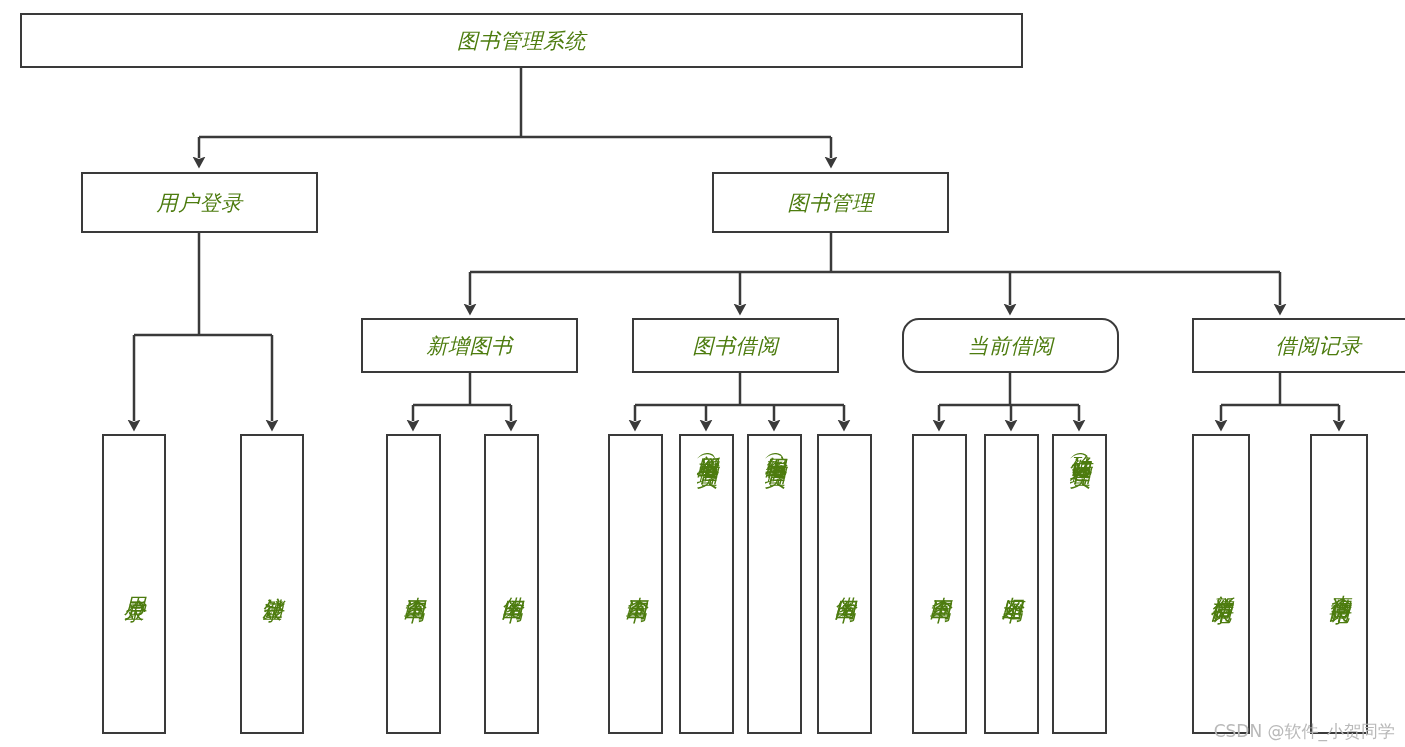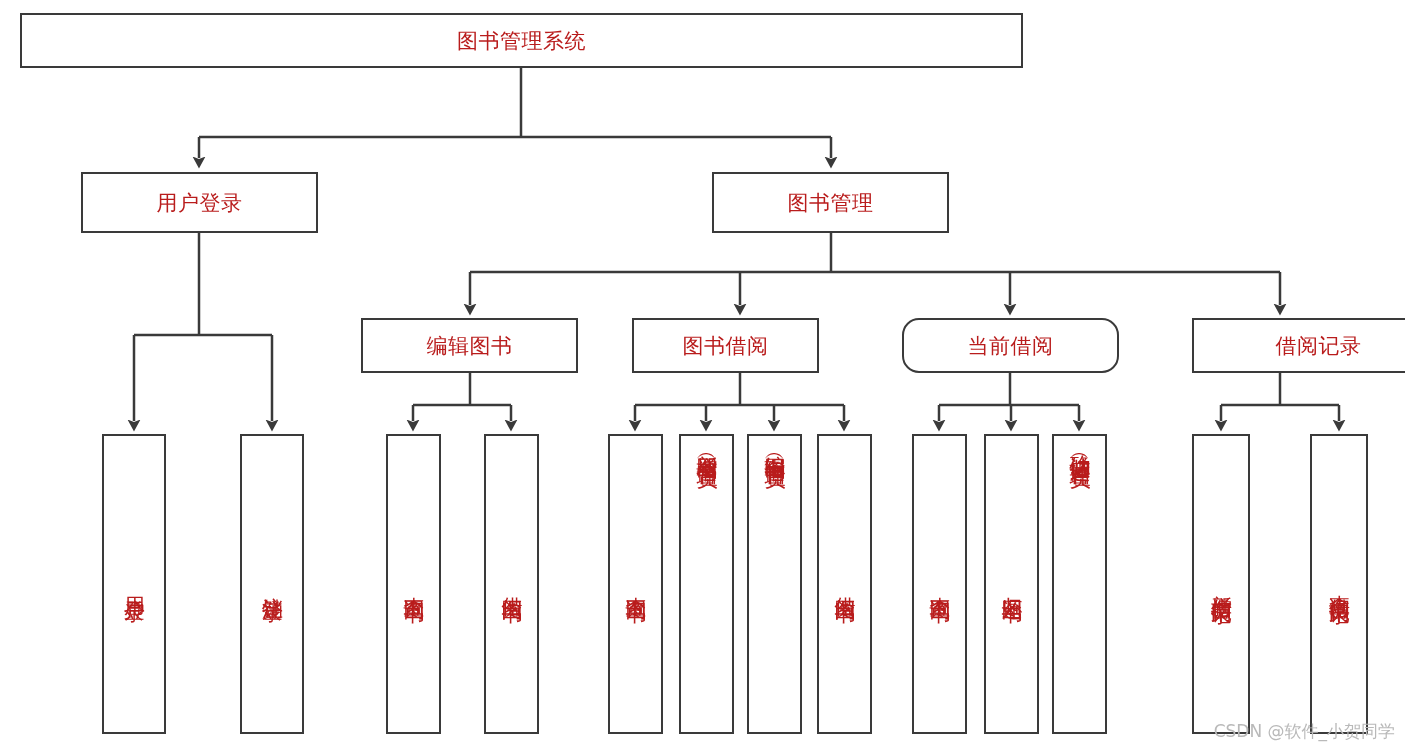--- a/index.html
+++ b/index.html
@@ -16,21 +16,22 @@
     overflow: hidden;
   }
   .node {
     position: absolute;
     box-sizing: border-box;
     border: 2.5px solid #3a3a3a;
     background: #ffffff;
     display: flex;
     align-items: center;
     justify-content: center;
-    color: #b91c1c;
+    color: #4d7c0f;
+    font-style: italic;
   }
   .node.horiz {
     font-size: 21px;
     letter-spacing: 0.5px;
   }
   .node.vert {
     writing-mode: vertical-rl;
     text-orientation: upright;
     font-size: 21px;
     letter-spacing: 2px;
@@ -131,23 +132,23 @@
   </div>
 
   <div class="node horiz" id="n-l2-0" style="left: 81px; top: 172px; width: 237px; height: 61px;">
     <span class="node-label">用户登录</span>
   </div>
   <div class="node horiz" id="n-l2-1" style="left: 712px; top: 172px; width: 237px; height: 61px;">
     <span class="node-label">图书管理</span>
   </div>
 
   <div class="node horiz" id="n-l3-0" style="left: 361px; top: 318px; width: 217px; height: 55px;">
-    <span class="node-label">编辑图书</span>
+    <span class="node-label">新增图书</span>
   </div>
-  <div class="node horiz" id="n-l3-1" style="left: 632px; top: 318px; width: 187px; height: 55px;">
+  <div class="node horiz" id="n-l3-1" style="left: 632px; top: 318px; width: 207px; height: 55px;">
     <span class="node-label">图书借阅</span>
   </div>
   <div class="node horiz" id="n-l3-2" style="left: 902px; top: 318px; width: 217px; height: 55px; border-radius: 17px;">
     <span class="node-label">当前借阅</span>
   </div>
   <div class="node horiz" id="n-l3-3" style="left: 1172px; top: 318px; width: 253px; height: 55px; margin-left: 20px;">
     <span class="node-label">借阅记录</span>
   </div>
 
   <div class="node vert" id="n-lf-0" style="left: 102px; top: 434px; width: 64px; height: 300px;">

